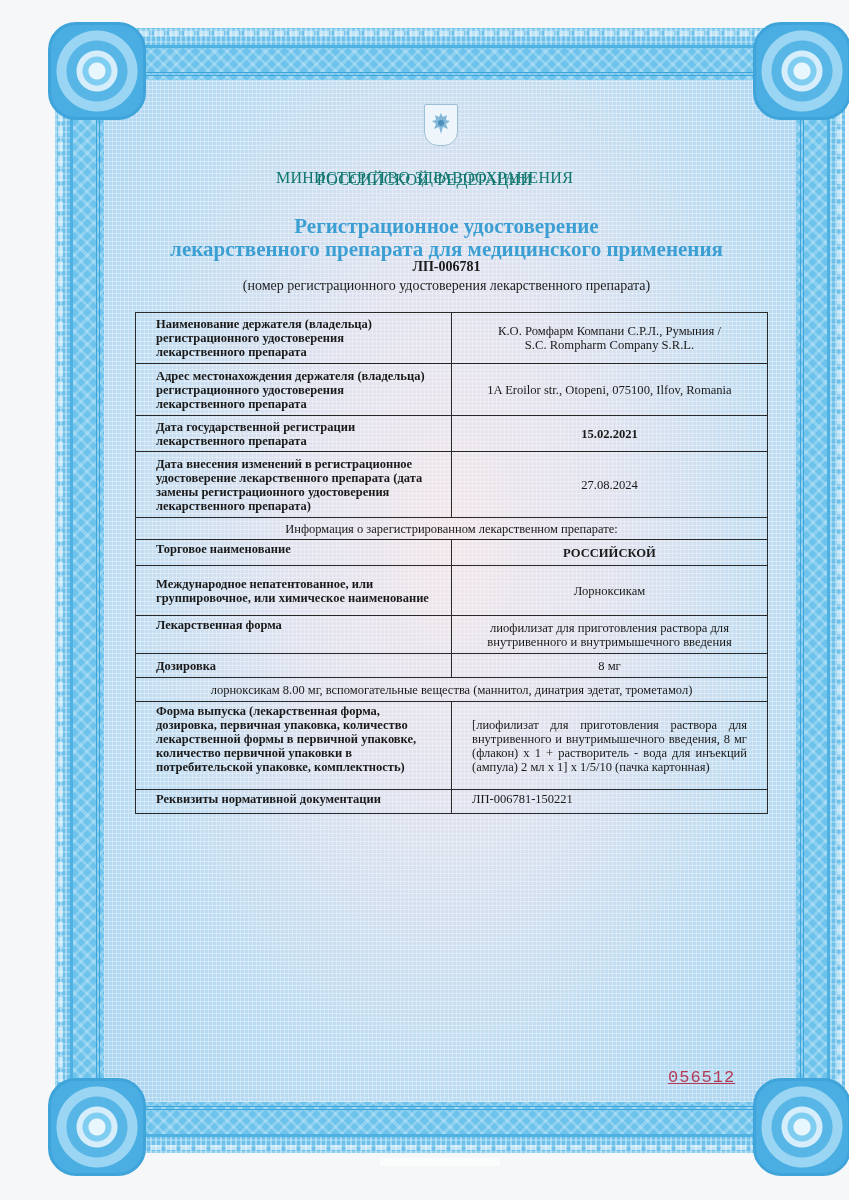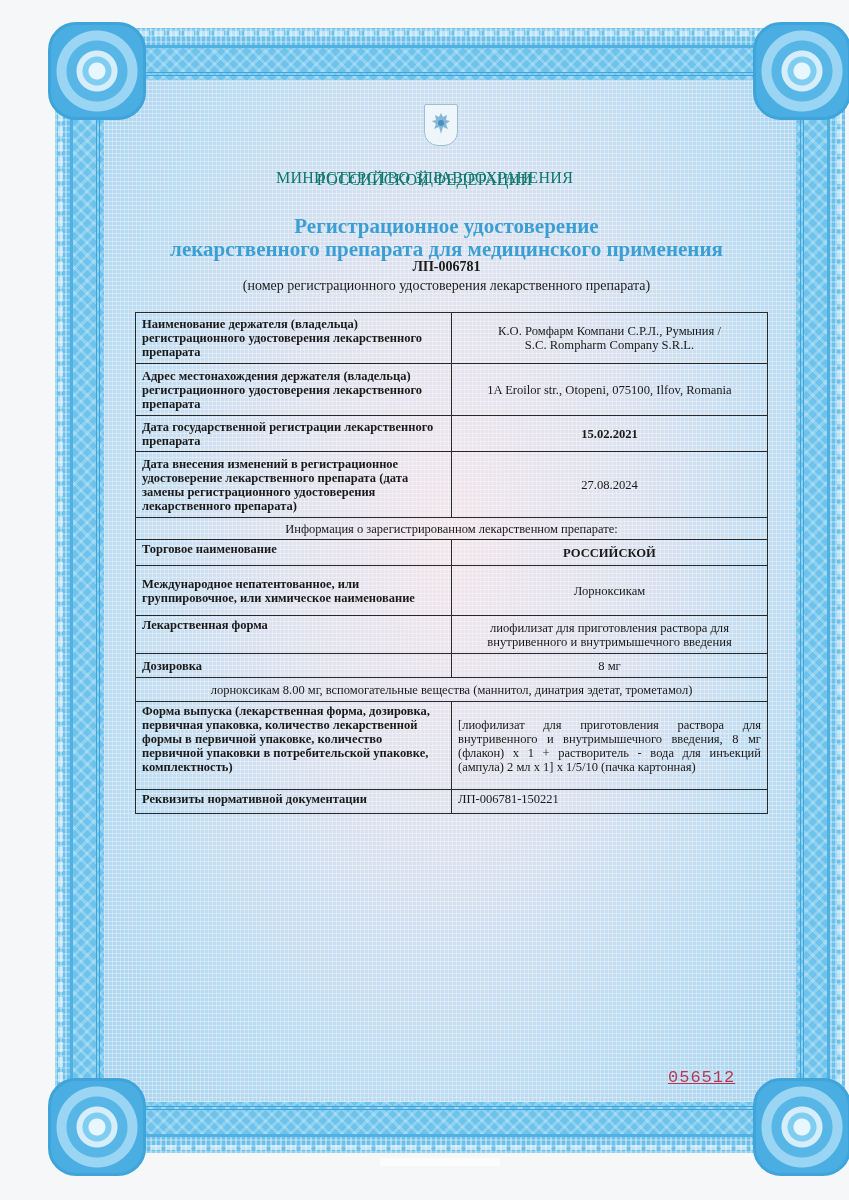--- a/index.html
+++ b/index.html
@@ -80,21 +80,21 @@
     position:absolute; top:278px; left:0; width:893px; text-align:center;
     font-size:14px; color:#1e1e1e;
   }
   
   table.main {
     position:absolute; left:135px; top:312px; width:632px;
     border-collapse:collapse; table-layout:fixed;
     font-size:12.5px; line-height:14px; color:#1a1a1a;
   }
   table.main td {
-    border:1.5px solid #2a2a2a; padding:2px 6px; vertical-align:middle;margin-left:24px;
+    border:1.5px solid #2a2a2a; padding:2px 20px; vertical-align:middle;margin-left:24px;
   }
   td.lbl { font-weight:bold; text-align:left; }
   td.val { text-align:center; font-size:12.6px; }
   td.val.bold { font-weight:bold; }
   td.full { text-align:center; }
   td.full.left { text-align:center; }
   td.full.bold-left { text-align:left; font-weight:bold; }
   td.justify { text-align:justify; text-align-last:left; vertical-align:top; }
   .serial {
     position:absolute; left:668px; top:1068px;

